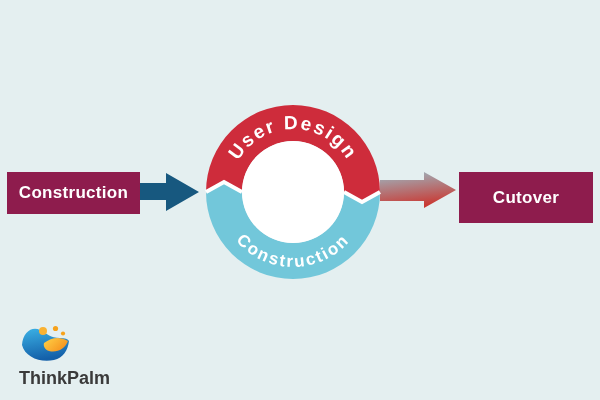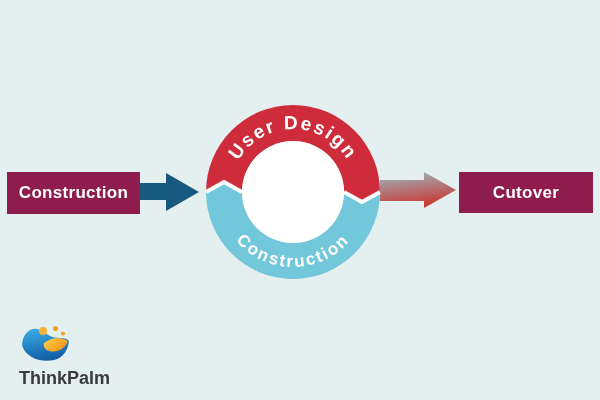--- a/index.html
+++ b/index.html
@@ -12,21 +12,21 @@
   .canvas svg{position:absolute;left:0;top:0;}
   .flow-box{
     position:absolute;
     display:flex;align-items:center;justify-content:center;
     color:#ffffff;
     font-weight:700;
     font-size:17px;
     letter-spacing:0.3px;
   }
   .box-left{left:7px;top:172px;width:133px;height:42px;}
-  .box-right{left:459px;top:172px;width:134px;height:41px;justify-content:center;}
+  .box-right{left:459px;top:172px;width:134px;height:51px;justify-content:center;}
   .logo-caption{
     position:absolute;
     left:19px;top:369px;width:66px;
     text-align:center;
     font-weight:700;
     font-size:18px;
     line-height:1;
   }
   .curved-label{font-weight:700;fill:#ffffff;}
   .curved-top{font-size:19px;letter-spacing:2px;}

